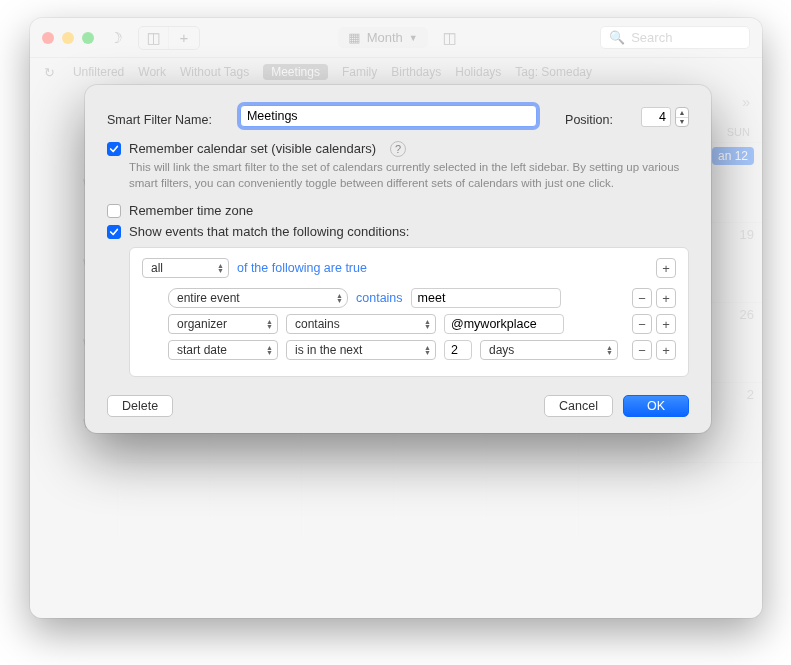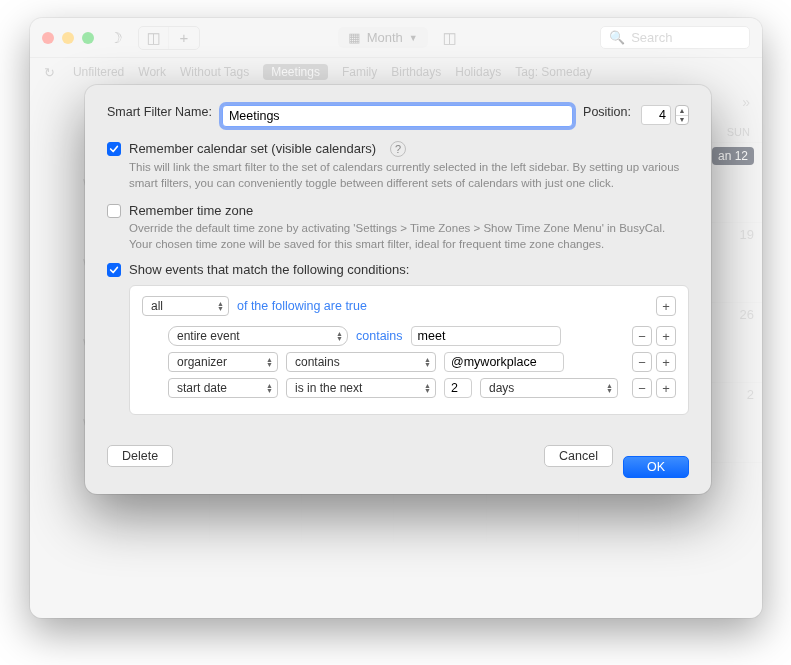--- a/index.html
+++ b/index.html
@@ -103,41 +103,41 @@
     display:grid; grid-template-columns: repeat(7,1fr);
     font-size:11px; color:#b8b8b8;
     padding: 40px 6px 4px 6px;
   }
   .cal-head div { text-align:right; padding-right:6px;}
   .cal-rows { display:grid; grid-template-rows: repeat(5,80px); }
   .cal-row { display:grid; grid-template-columns: repeat(7,1fr); border-top:1px solid #e4e4e4;}
   .cal-cell { border-left:1px solid #e8e8e8; text-align:right; padding:4px 8px; color:#bdbdbd; font-size:13px;}
   .cal-cell.today { }
   .today-badge {
-    display:inline-block; background:#0f172a; color:#fff;
+    display:inline-block; background:#3b82f6; color:#fff;
     border-radius:4px; padding:2px 6px; font-size:12px;
   }
   .nav-arrow {
     position:absolute; right:12px; top:8px; color:#bbb; font-size:14px;
   }
 
   
   .modal {
     position:absolute;
     top: 85px; left: 85px;
     width: 626px;
     background:#ececec;
     border-radius:12px;
     box-shadow: 0 22px 55px rgba(0,0,0,.45), 0 0 0 1px rgba(0,0,0,.08);
     z-index: 10;
     padding: 20px 22px 16px 22px;
     font-size: 12.5px;
     color: #333;
   }
-  .row { display:flex; align-items:flex-start; gap:10px; }
+  .row { display:flex; align-items:flex-end; gap:28px; }
   .row.first { margin-bottom: 14px; }
   .label { white-space:nowrap; }
   .text-input {
     flex:1; height:22px;
     border:1px solid var(--border);
     border-radius:4px;
     padding: 2px 6px;
     font-size:12.5px;
     background:#fff;
     outline:none;
@@ -228,21 +228,21 @@
   }
   .mac-btn {
     height:22px; min-width:66px;
     border:1px solid #c7c7c7; border-radius:5px;
     background:#fff; font-size:12.5px; color:#333;
     display:flex;align-items:center;justify-content:center;
     padding:0 14px;
   }
   .mac-btn.primary {
     background: linear-gradient(#3c8dff,#0a66ff);
-    border-color:#0a66ff; color:#fff;margin-top:23px;
+    border-color:#0a66ff; color:#fff;
   }
   .button-row .spacer { flex:1; }
 
 </style>
 </head>
 <body>
 
 <div class="bg-window">
   <div class="titlebar">
     <div class="traffic">
@@ -378,21 +378,20 @@
     <span class="check-label">Remember calendar set (visible calendars)</span>
     <span class="help-badge">?</span>
   </div>
   <div class="desc">This will link the smart filter to the set of calendars currently selected in the left sidebar. By setting up various smart filters, you can conveniently toggle between different sets of calendars with just one click.</div>
 
 
   <div class="check-row" style="margin-top:12px;">
     <div class="checkbox"></div>
     <span class="check-label">Remember time zone</span>
   </div>
-  <div class="desc">Override the default time zone by activating 'Settings &gt; Time Zones &gt; Show Time Zone Menu' in BusyCal. Your chosen time zone will be saved for this smart filter, ideal for frequent time zone changes.</div>
 
   <div class="check-row">
     <div class="checkbox checked">
       <svg viewBox="0 0 12 12">
           <path d="M2 6 L5 9 L10 3" stroke="#fff" stroke-width="2" fill="none" stroke-linecap="round" stroke-linejoin="round"></path>
         </svg>
     </div>
     <span class="check-label">Show events that match the following conditions:</span>
   </div>
 

